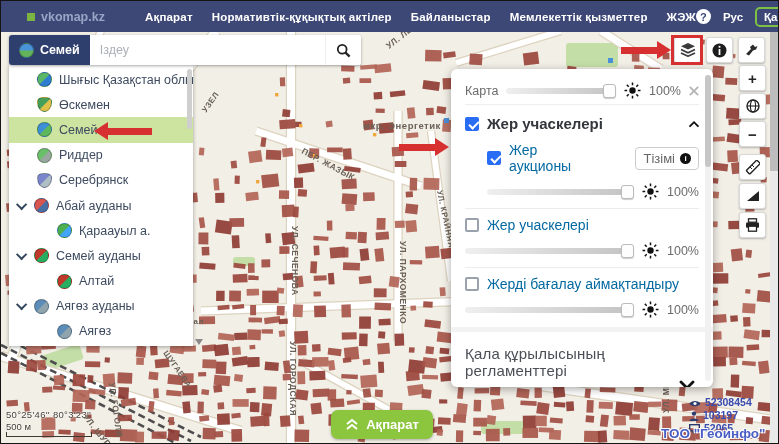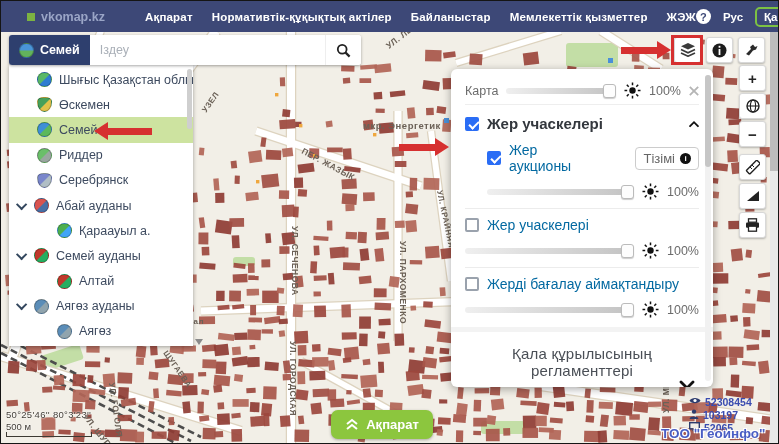--- a/index.html
+++ b/index.html
@@ -62,33 +62,33 @@
   .cb.on::after { content:""; position:absolute; left:4px; top:0px; width:4px; height:8px; border-right:2px solid #fff; border-bottom:2px solid #fff; transform:rotate(45deg); }
   .grp-title { font-size:15px; font-weight:700; color:#33373d; flex:1; }
   .sub-label { font-size:14px; color:#0369a1; flex:1; }
   .chev { width:10px; height:10px; flex:none; cursor:pointer; }
   .tizimi { display:flex; align-items:center; gap:5px; border:1px solid #ccc; border-radius:4px; padding:3px 7px; font-size:13px; color:#666; background:#fff; cursor:pointer; flex:none;margin-left:28px; }
   .info-dot { width:11px; height:11px; border-radius:50%; background:#111; color:#fff; font-size:8px; font-weight:700; display:flex; align-items:center; justify-content:center; }
   .info-dot::after { content:"i"; }
   .hr { border-top:1px solid #ececec; margin:8px 0; }
   .hr-thick { height:5px; background:#f3f3f3; margin:9px -14px; }
   .sec-label { font-size:15px; font-weight:500; color:#4a4f56; letter-spacing:.2px; }
-  .sec-wrap { padding:4px 0 0 0; cursor:pointer;text-align:center; }
+  .sec-wrap { padding:4px 0 0 0; cursor:pointer; }
   .sec-wrap .chevline { display:flex; justify-content:flex-end; padding:1px 4px 2px 0; }
 
   
   #footer-btn { position:absolute; left:330px; top:409px; width:102px; height:29px; background:#8cc63e; border-radius:7px; display:flex; align-items:center; justify-content:center; gap:7px; color:#fff; font-size:13px; font-weight:700; z-index:3; cursor:pointer; box-shadow:0 1px 3px rgba(0,0,0,.3); }
 
   
   #coords { position:absolute; left:5px; top:408px; font-size:9.5px; color:#45413a; z-index:2; text-shadow:0 0 2px #fff,0 0 2px #fff; letter-spacing:.3px; }
   #scalebox { position:absolute; left:5px; top:420px; z-index:2; }
   #scale-label { font-size:9.5px; color:#45413a; text-shadow:0 0 2px #fff,0 0 2px #fff; }
   #scale-bar { width:86px; height:5px; border:1.5px solid #3d3a33; border-top:none; }
   #counters { position:absolute; left:688px; top:395px; z-index:2; display:flex; flex-direction:column; gap:1px; }
-  .cnt-row { display:flex; align-items:flex-start; gap:4px; font-size:10.5px; font-weight:700; color:#3a4cb0; }
+  .cnt-row { display:flex; align-items:flex-end; gap:4px; font-size:10.5px; font-weight:700; color:#3a4cb0; }
   #attribution { position:absolute; left:660px; top:425px; z-index:2; font-size:13.5px; font-weight:800; color:#4a5ec4; text-shadow:1px 1px 0 #fff,-1px -1px 0 #fff,1px -1px 0 #fff,-1px 1px 0 #fff; cursor:pointer; white-space:nowrap; }
 
   
   .annot { position:absolute; z-index:6; pointer-events:none; }
   .arrow { display:flex; align-items:center; }
   .arrow .tail { height:7px; background:#d63030; }
   .arrow .head-l { width:0; height:0; border-top:9px solid transparent; border-bottom:9px solid transparent; border-right:14px solid #d63030; }
   .arrow .head-r { width:0; height:0; border-top:9px solid transparent; border-bottom:9px solid transparent; border-left:14px solid #d63030; }
   #annot-box { left:670px; top:34px; width:32px; height:30px; border:3px solid #d63030; }
 

